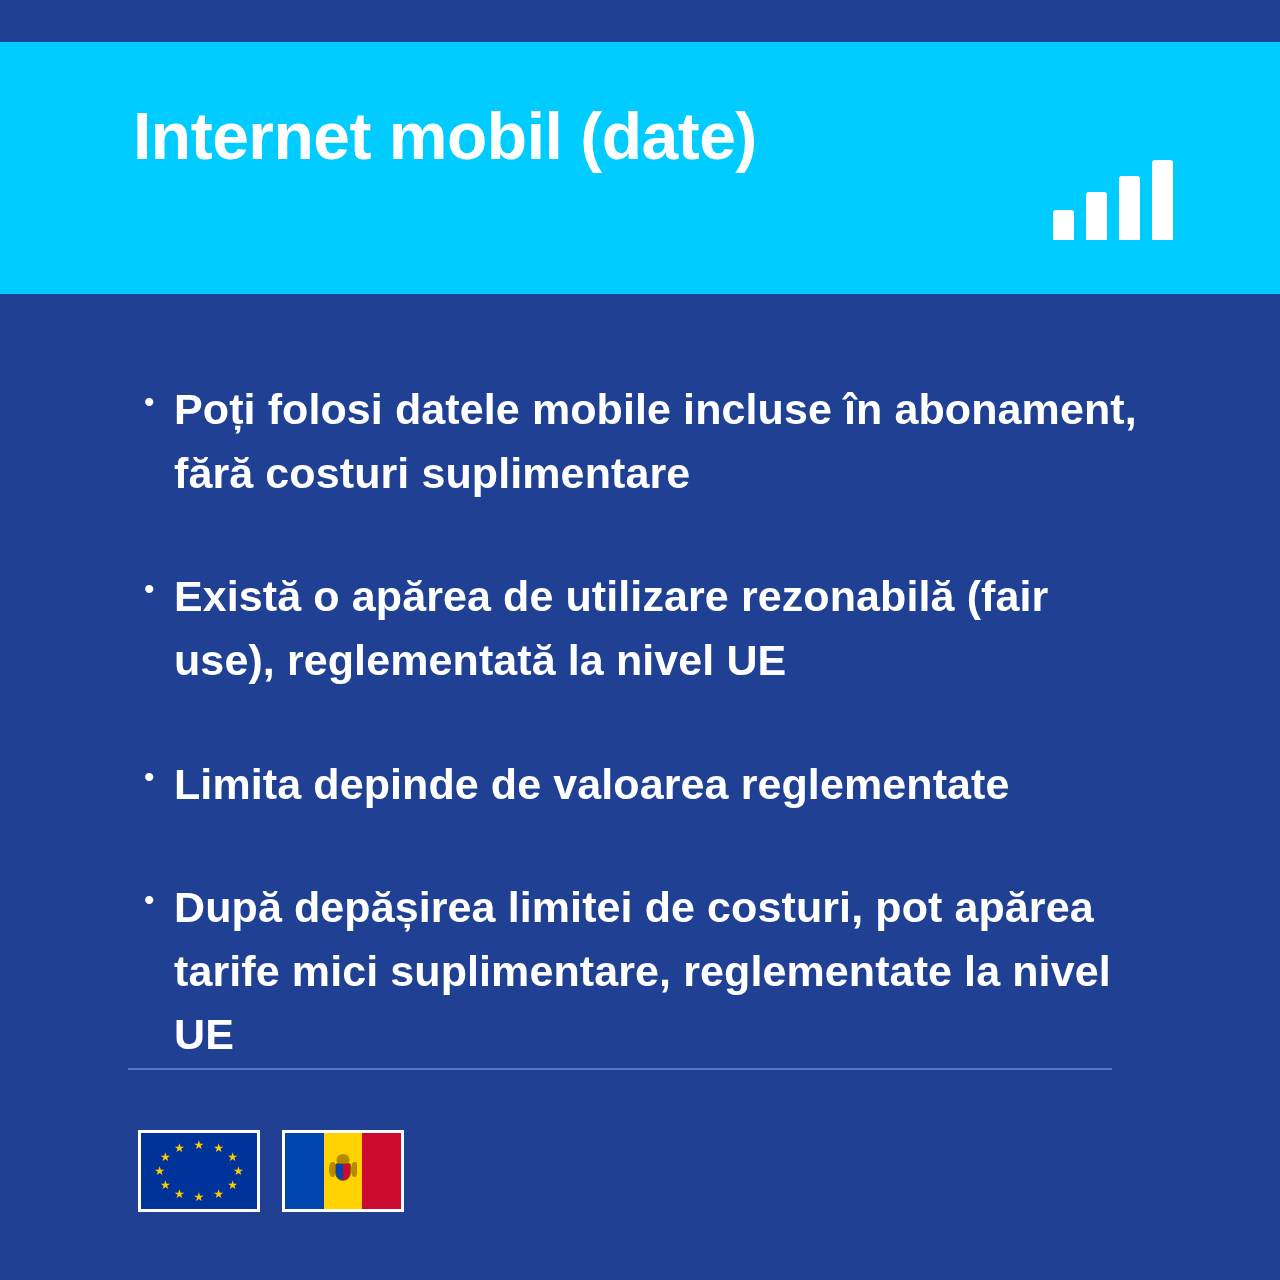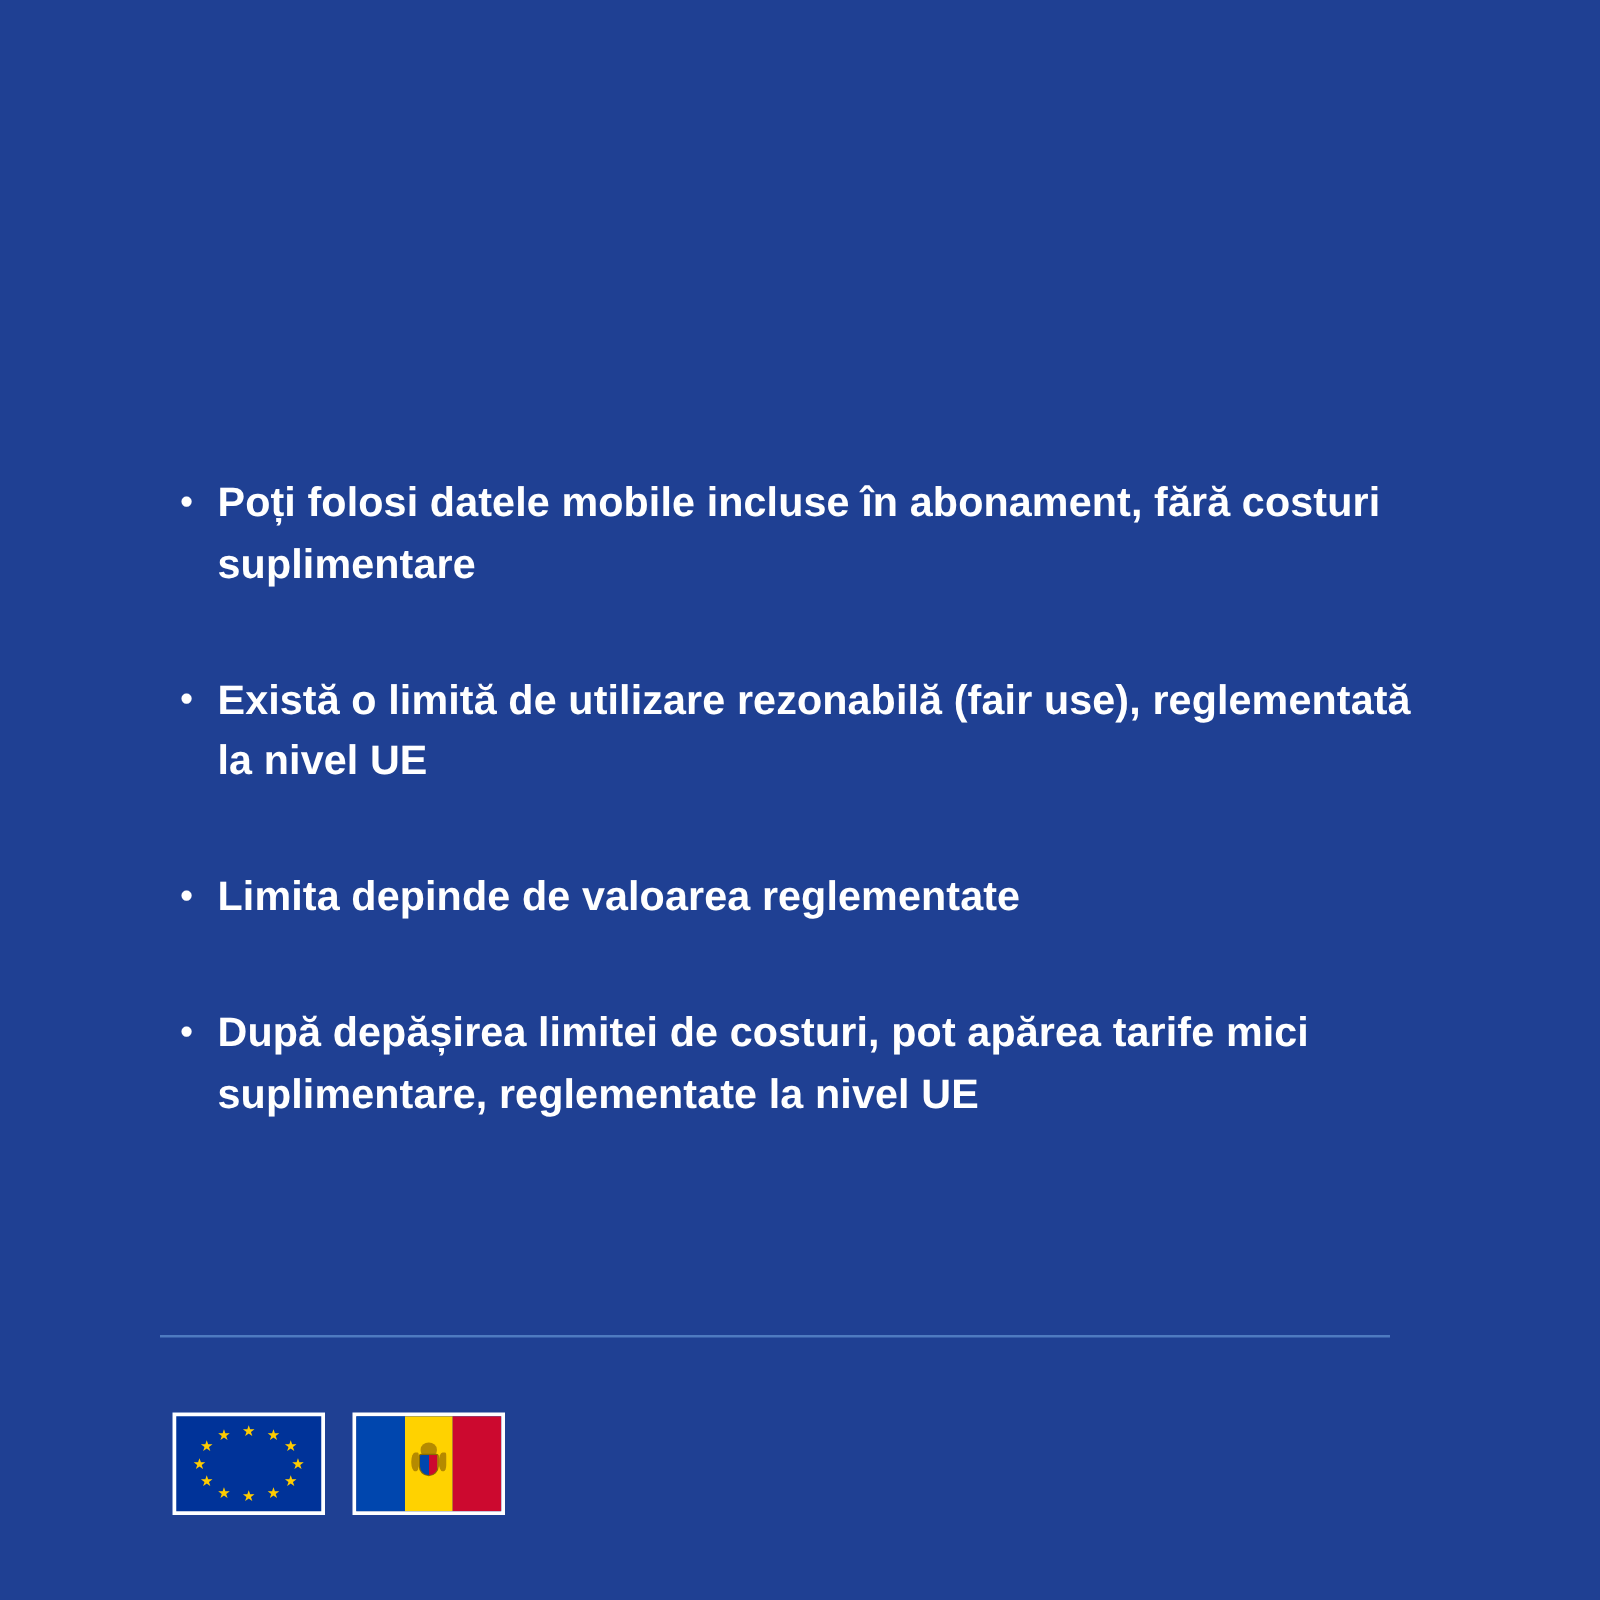--- a/index.html
+++ b/index.html
@@ -77,21 +77,21 @@
     width: 34px;
     font-size: 30px;
     line-height: 48px;
     color: #ffffff;
     text-align: left;
     padding-left: 4px;
     box-sizing: border-box;
   }
   .bullet-text {
     flex: 1 1 auto;
-    font-size: 33px;
+    font-size: 43px;
     font-weight: bold;
     color: #ffffff;
     line-height: 1.48;
     letter-spacing: 0.1px;
   }
   
   .divider {
     position: absolute;
     left: 128px;
     top: 1068px;
@@ -175,31 +175,40 @@
     border-radius: 60% 20% 40% 60%;
   }
   .md-emblem .wing-l { left: -1px; }
   .md-emblem .wing-r { right: -1px; }
 </style>
 </head>
 <body>
 
 <div class="slide">
 
+  <div class="header">
+    <div class="header-title">Internet mobil (date)</div>
+    <div class="signal-icon">
+      <span></span>
+        <span></span>
+        <span></span>
+        <span></span>
+    </div>
+  </div>
 
   <div class="bullets">
 
     <div class="bullet">
       <div class="bullet-dot">•</div>
       <div class="bullet-text">Poți folosi datele mobile incluse în abonament, fără costuri suplimentare</div>
     </div>
 
     <div class="bullet">
       <div class="bullet-dot">•</div>
-      <div class="bullet-text">Există o limită de utilizare rezonabilă (fair use), reglementată la nivel UE</div>
+      <div class="bullet-text">Există o apărea de utilizare rezonabilă (fair use), reglementată la nivel UE</div>
     </div>
 
     <div class="bullet">
       <div class="bullet-dot">•</div>
       <div class="bullet-text">Limita depinde de valoarea reglementate</div>
     </div>
 
     <div class="bullet">
       <div class="bullet-dot">•</div>
       <div class="bullet-text">După depășirea limitei de costuri, pot apărea tarife mici suplimentare, reglementate la nivel UE</div>

